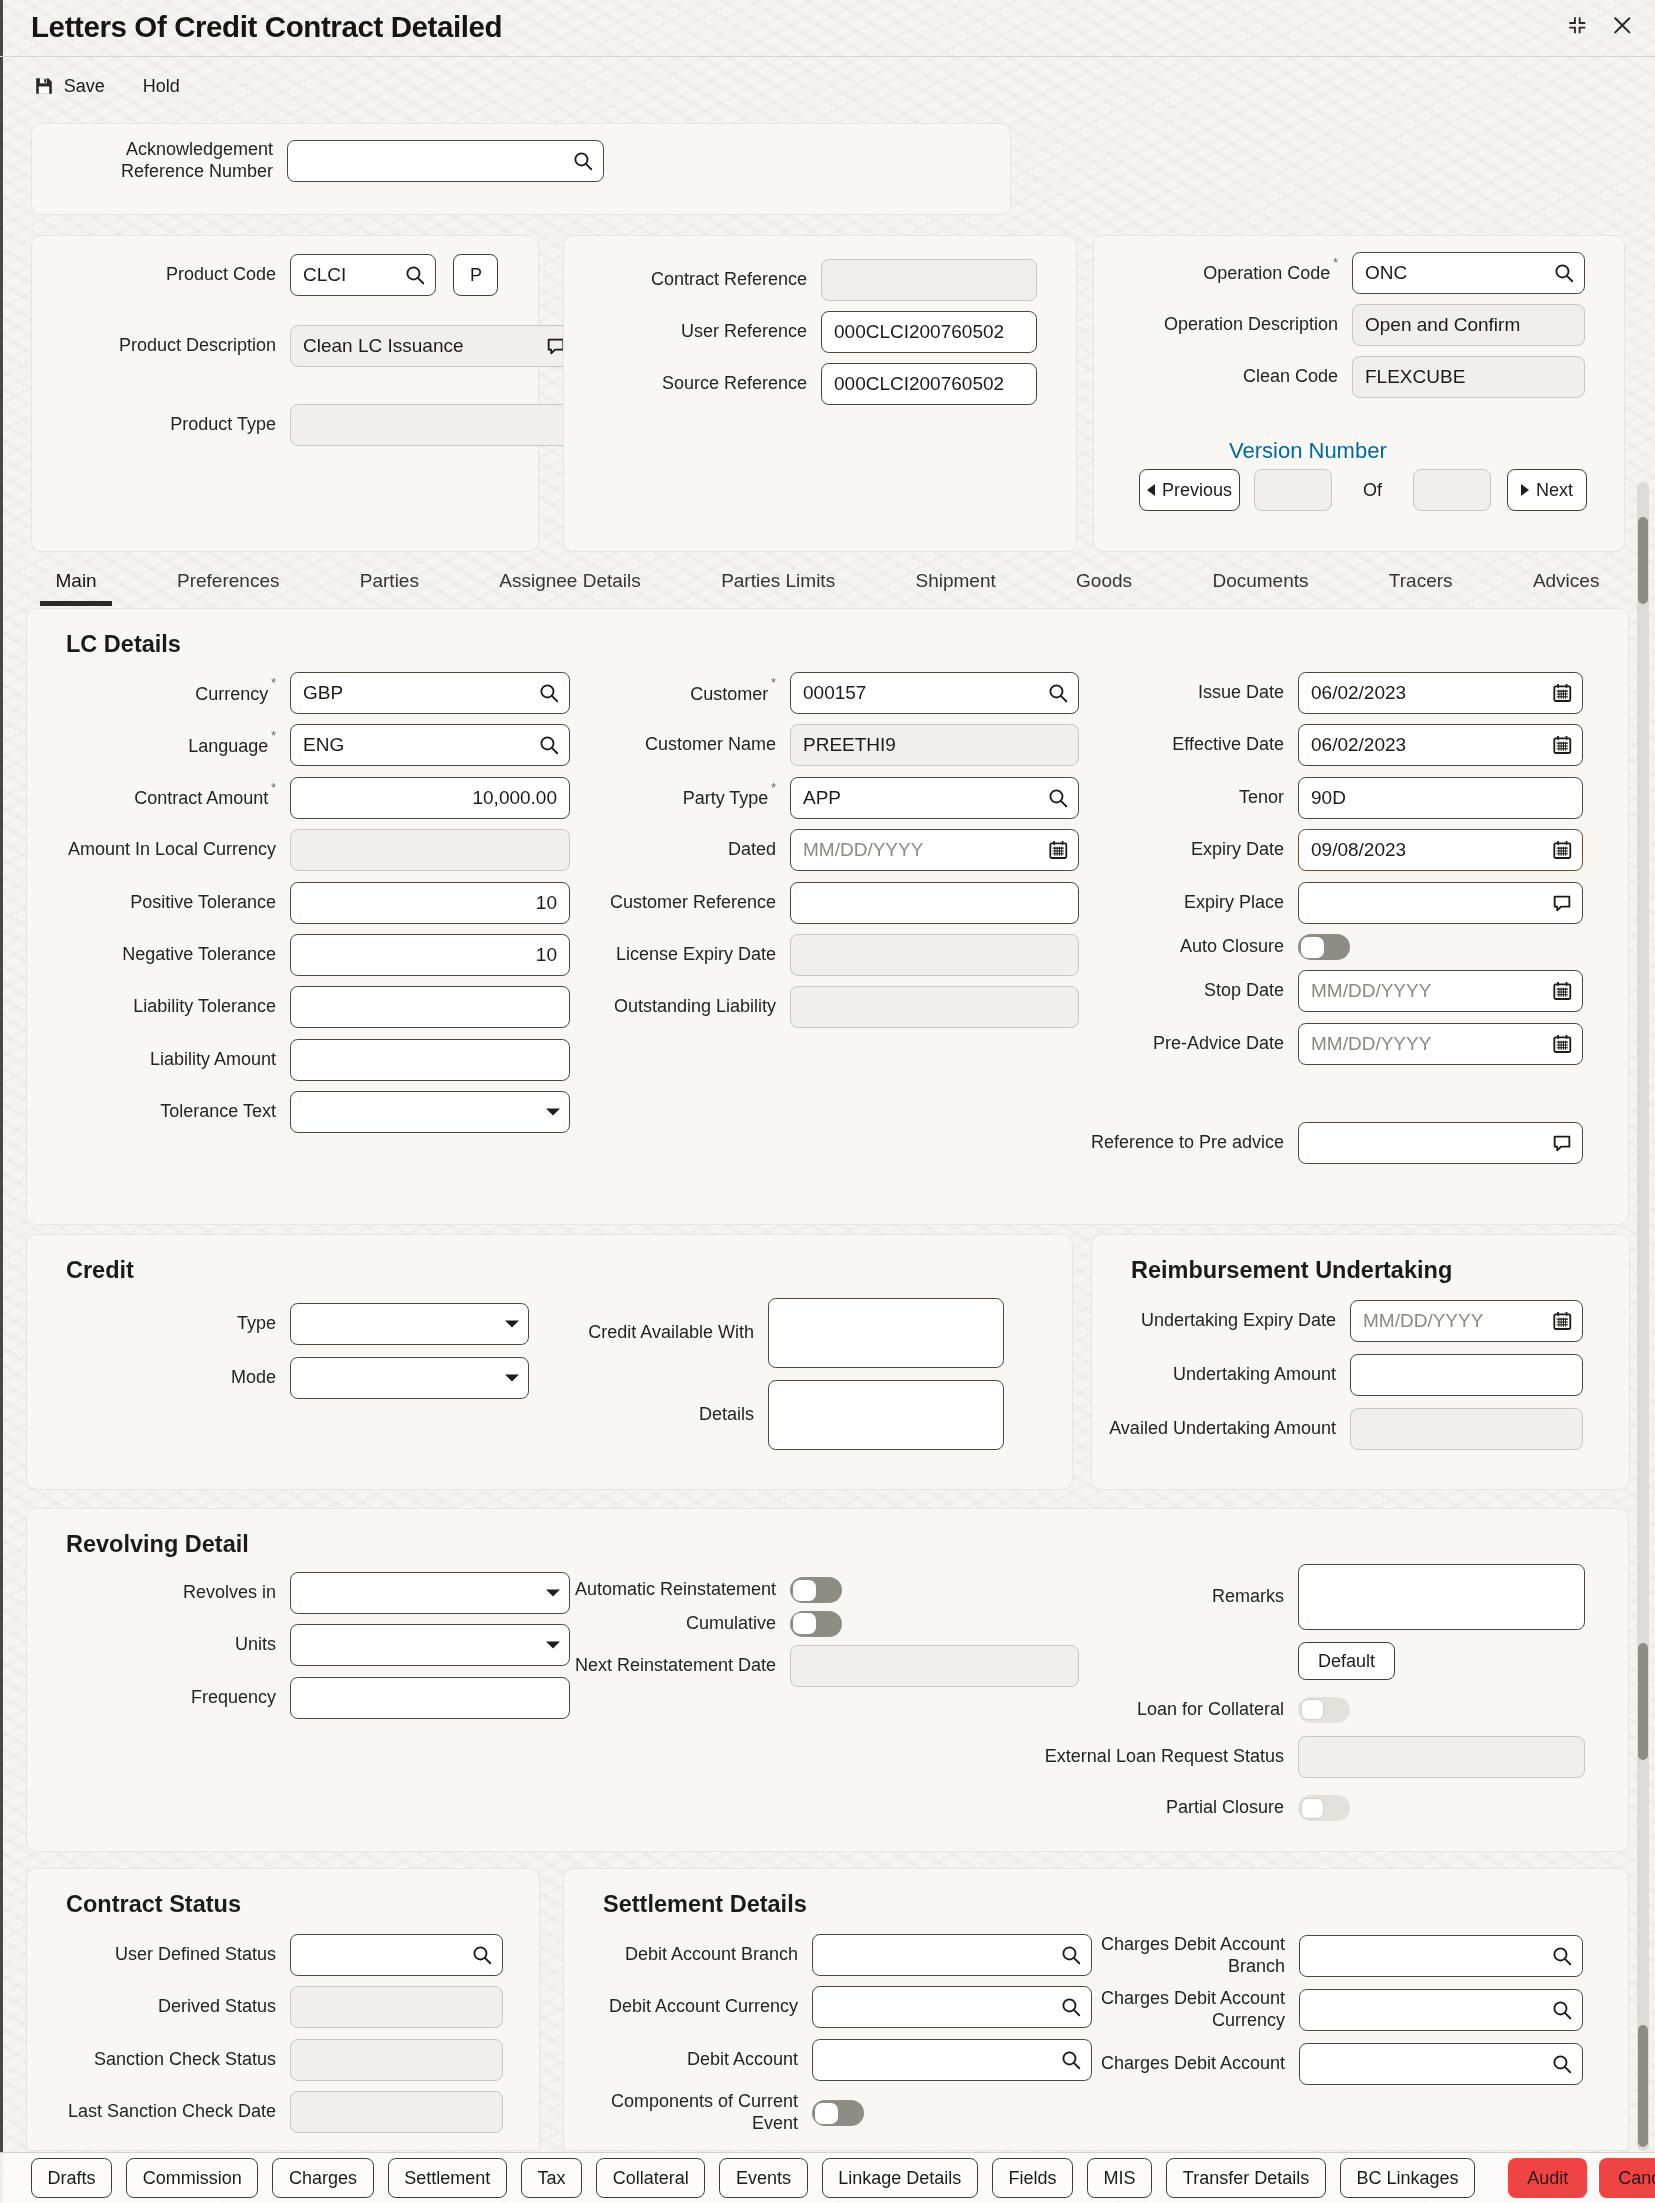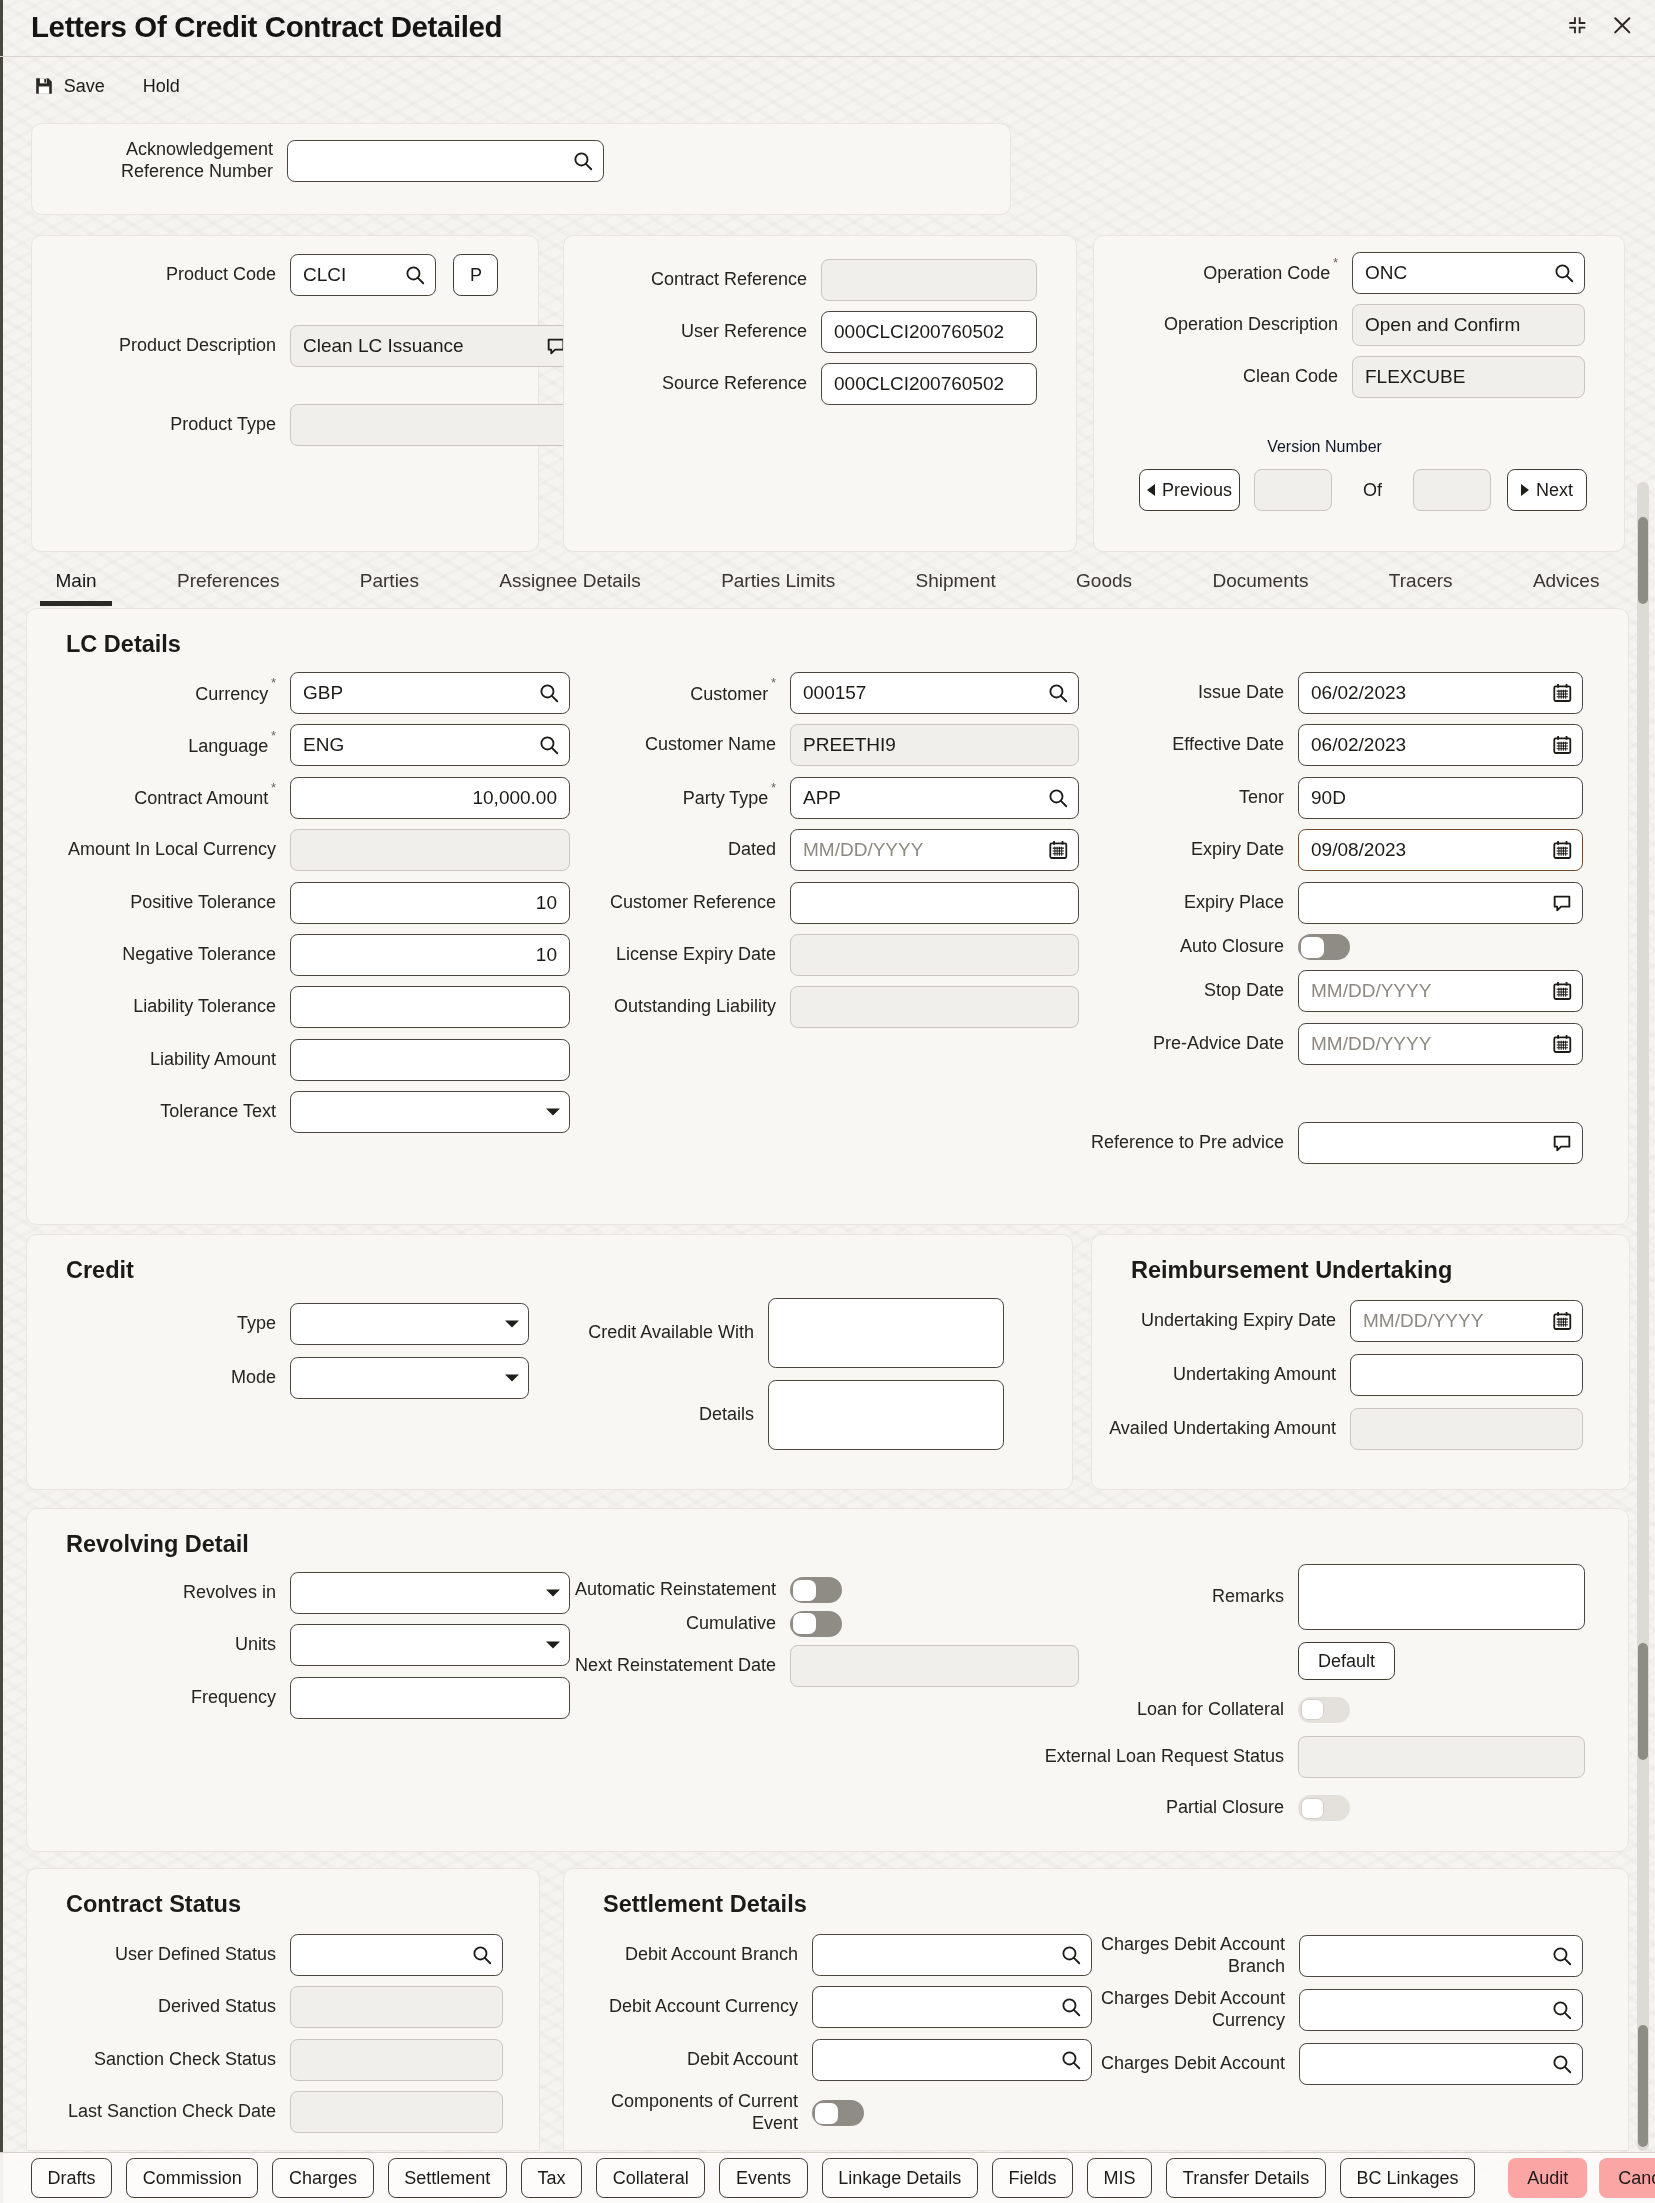--- a/index.html
+++ b/index.html
@@ -46,24 +46,24 @@
   .tab.active{color:#161513;}
   .tab.active::after{content:"";position:absolute;left:-12px;right:-12px;bottom:-7px;height:5.2px;background:#2b2925;}
   .tri-l{width:0;height:0;border-top:6px solid transparent;border-bottom:6px solid transparent;border-right:8.7px solid #201e1a;display:inline-block;}
   .tri-r{width:0;height:0;border-top:6px solid transparent;border-bottom:6px solid transparent;border-left:8.7px solid #201e1a;display:inline-block;}
   .vbtn{height:42px;background:#fff;border:1.3px solid #3f3b35;border-radius:7.8px;display:flex;align-items:center;justify-content:center;gap:7px;font-size:18px;box-sizing:border-box;cursor:pointer;}
   .bottombar{position:absolute;left:0;top:2152px;width:1656px;height:52px;background:rgba(251,250,248,0.95);
              border-top:0.9px solid #d4d1cb;border-bottom:0.9px solid #c8c5bf;display:flex;align-items:center;
              padding:0 26px 0 31px;box-sizing:border-box;gap:14px;z-index:30;}
   .bbtn{height:40px;background:#fdfcfb;border:1.3px solid #3f3b35;border-radius:7.8px;display:flex;align-items:center;
         padding:0 15.6px;font-size:18px;box-sizing:border-box;white-space:nowrap;cursor:pointer;}
-  .bbtn.flat{background:#fca5a5;border:none;padding:0 19px;text-align:right;}
+  .bbtn.flat{background:#ef4444;border:none;padding:0 19px;text-align:right;}
   .sb-track{position:absolute;left:1637px;top:482px;width:12px;height:1669px;background:#dedbd6;border-radius:6px;z-index:25;}
   .sb-thumb{position:absolute;left:1638px;width:10.4px;background:#8f8c86;border-radius:5.2px;z-index:26;}
-  .vn-label{position:absolute;font-size:16px;color:#0f172a;text-align:center;}
+  .vn-label{position:absolute;font-size:22px;color:#0369a1;}
 </style>
 </head>
 <body>
 
 <svg width="0" height="0" style="position:absolute">
   <defs>
     <symbol id="i-search" viewBox="0 0 24 24">
         <circle cx="10.3" cy="10.3" r="6.6" fill="none" stroke="#1d1b18" stroke-width="2"></circle>
         <line x1="15.1" y1="15.1" x2="21" y2="21" stroke="#1d1b18" stroke-width="2" stroke-linecap="round"></line>
       </symbol>

